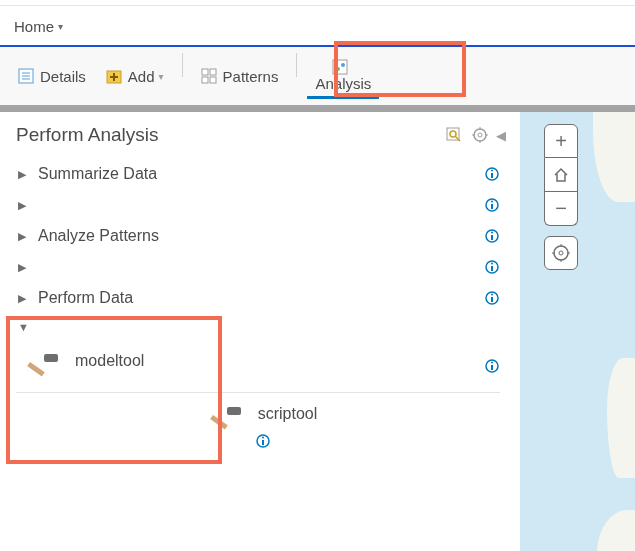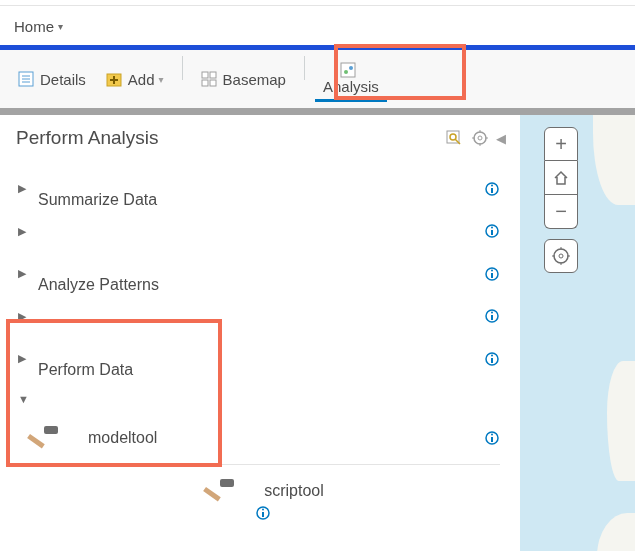--- a/index.html
+++ b/index.html
@@ -30,21 +30,21 @@
     cursor: pointer;
     font-size: 15px;
   }
   .home-link .caret {
     margin-left: 4px;
     font-size: 10px;
     color: #6e6e6e;
   }
   .toolbar {
     background: #f8f8f8;
-    border-top: 5px solid #1d4ed8;
+    border-top: 2px solid #1d4ed8;
     display: flex;
     padding: 6px 10px;
     gap: 4px;
     position: relative;
   }
   .tbtn {
     display: flex;
     align-items: center;
     padding: 6px 8px;
     color: #4c4c4c;
@@ -102,35 +102,35 @@
     cursor: pointer;
   }
   .cat-left { display:flex; align-items:center; }
   .arrow {
     width: 10px;
     display: inline-block;
     margin-right: 10px;
     color: #6e6e6e;
     font-size: 11px;
   }
-  .cat-label { font-size: 16px; color:#4c4c4c;margin-top:23px; }
+  .cat-label { font-size: 16px; color:#4c4c4c; }
   .info-ic {
     width: 16px; height:16px;
     display:flex; align-items:center; justify-content:center;
   }
 
   .tool-row {
     display:flex;
     align-items:center;
     justify-content: space-between;
     padding: 12px 0 12px 10px;
     border-bottom: 1px solid #e4e4e4;
   }
   .tool-row:last-of-type { border-bottom: none; flex-direction: column; }
-  .tool-left { display:flex; align-items:center; gap: 26px; }
+  .tool-left { display:flex; align-items:flex-start; gap: 13px; }
   .tool-label { font-size: 16px; color:#4c4c4c; }
 
   .highlight-box-tools {
     position: absolute;
     border: 4px solid #f26c52;
     left: 6px;
     top: 204px;
     width: 216px;
     height: 148px;
     pointer-events: none;
@@ -208,21 +208,21 @@
 
   <div class="tbtn">
     <span class="ic">
       <svg width="16" height="16">
           <rect x="1" y="1" width="6" height="6" fill="#fff" stroke="#9e9e9e"></rect>
           <rect x="9" y="1" width="6" height="6" fill="#fff" stroke="#9e9e9e"></rect>
           <rect x="1" y="9" width="6" height="6" fill="#fff" stroke="#9e9e9e"></rect>
           <rect x="9" y="9" width="6" height="6" fill="#fff" stroke="#9e9e9e"></rect>
         </svg>
     </span>
-    <span>Basemap</span>
+    <span>Patterns</span>
   </div>
 
   <div class="divider"></div>
 
   <div class="tbtn analysis-active">
     <span class="ic">
       <svg width="16" height="16">
           <rect x="1" y="1" width="14" height="14" fill="#fff" stroke="#9e9e9e"></rect>
           <circle cx="6" cy="10" r="2" fill="#6fbf73"></circle>
           <circle cx="11" cy="6" r="2" fill="#5a9fd4"></circle>

